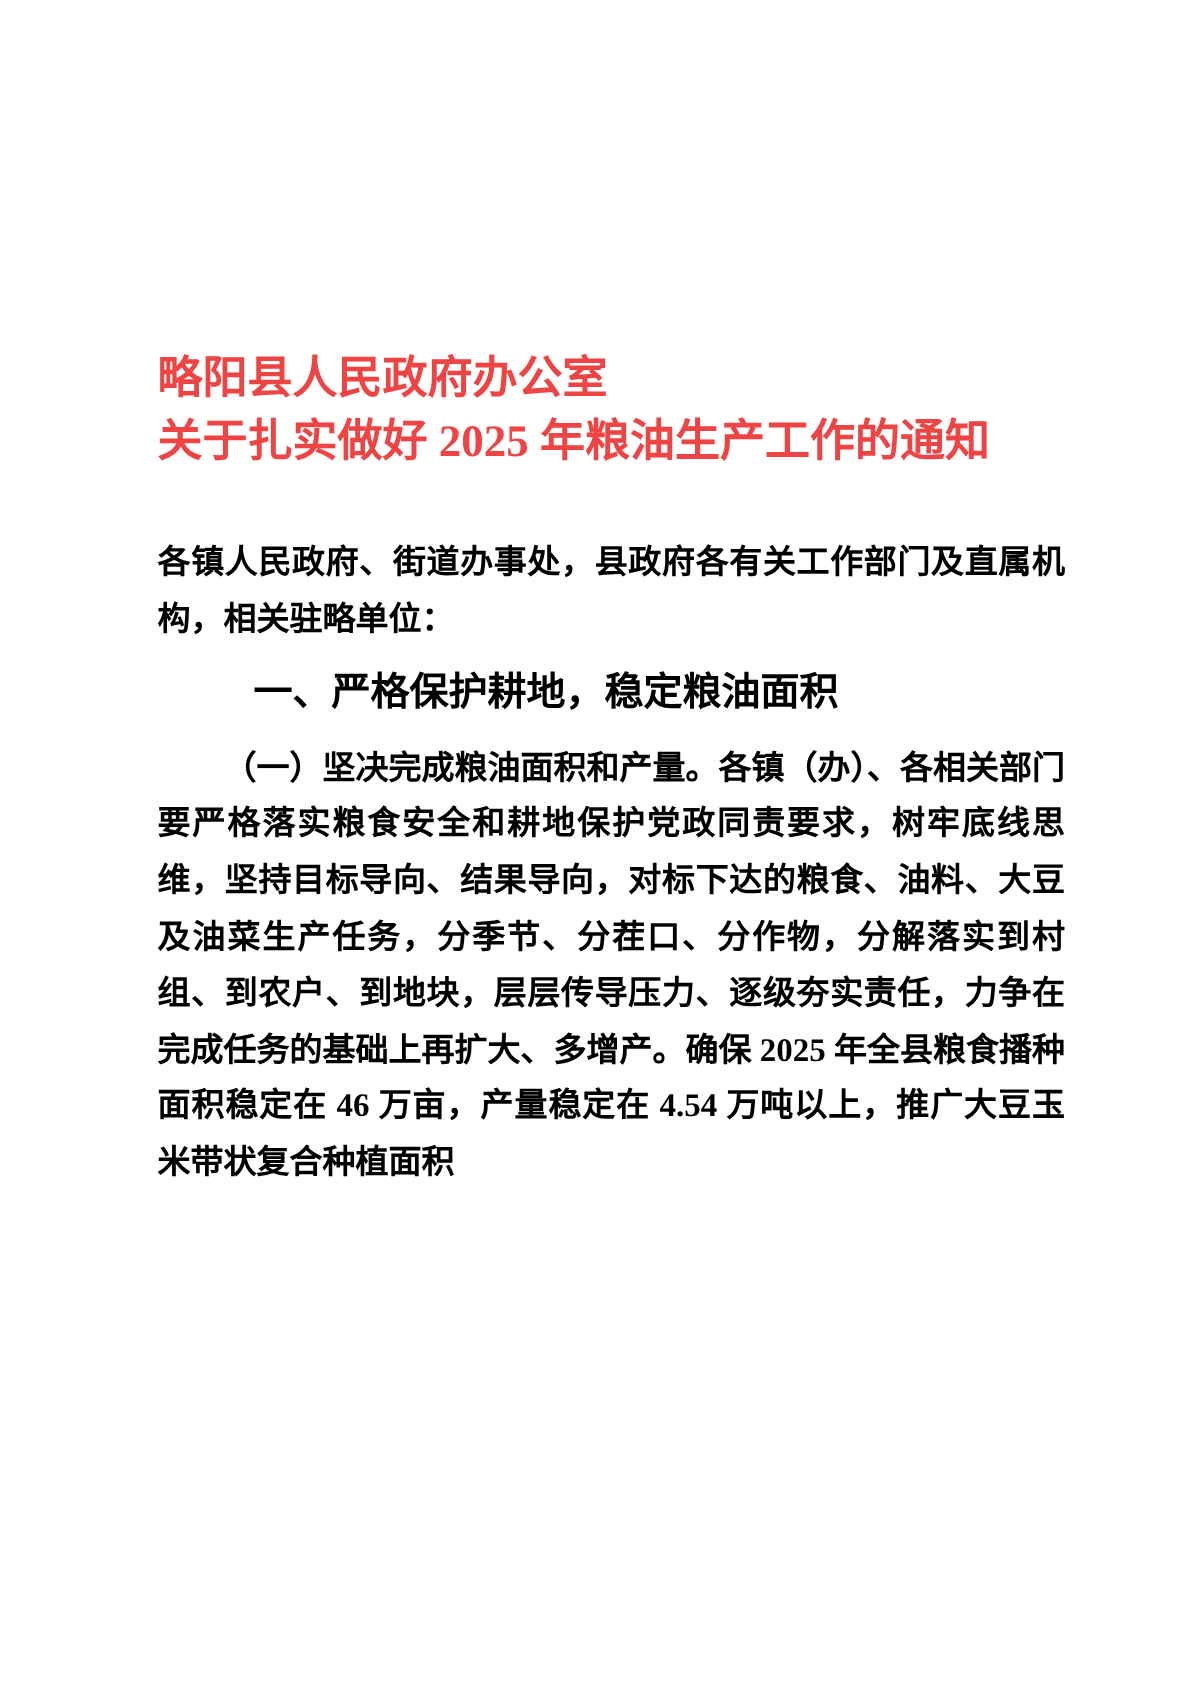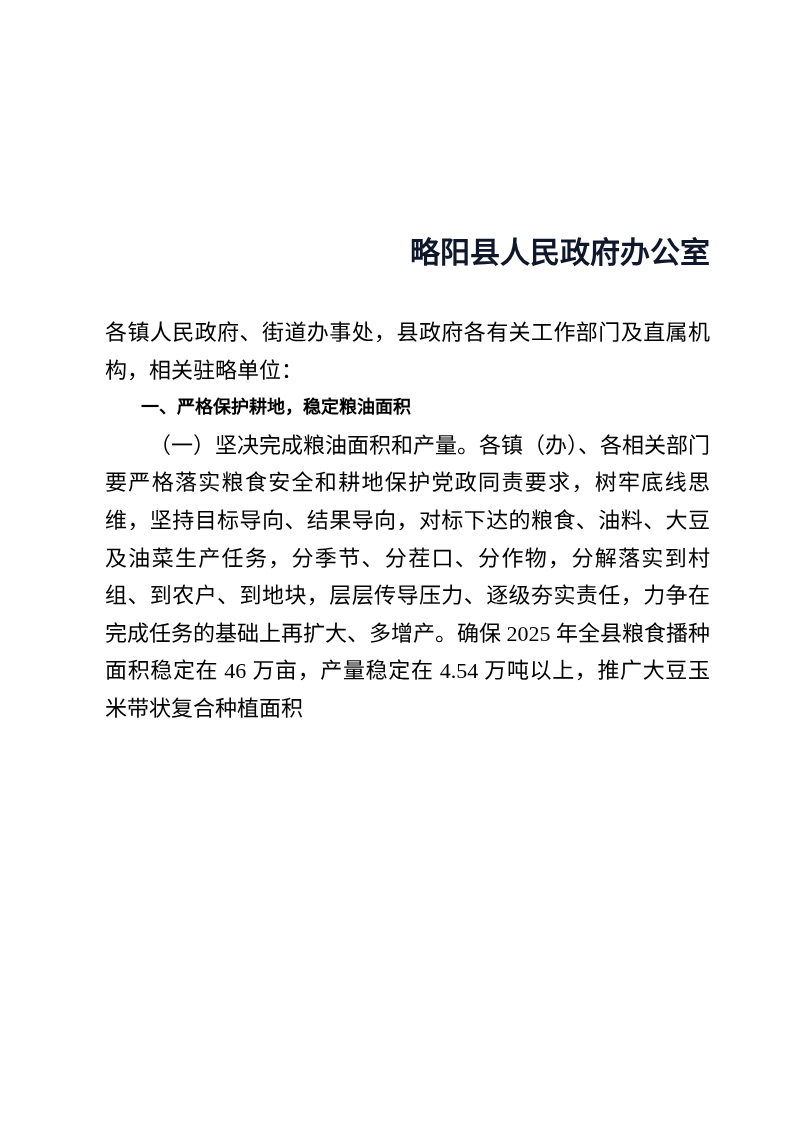--- a/index.html
+++ b/index.html
@@ -12,63 +12,65 @@
     width: 793px;
     height: 1122px;
     margin: 0 auto;
     background: #ffffff;
     color: #000000;
     overflow: hidden;
     font-family: "Liberation Serif", "DejaVu Serif", serif;
   }
   .doc-title {
     margin: 232px 83px 0 105px;
-    text-align: right;
+    text-align: left;
     font-size: 30px;
     line-height: 42px;
     font-weight: bold;
-    color: #0f172a;
+    color: #ef4444;
   }
   .title-line {
     display: block;
     white-space: nowrap;
   }
   .doc-body {
     margin: 40px 83px 0 105px;
     font-size: 22px;
     line-height: 37.6px;
     text-align: justify;
     text-justify: inter-ideograph;
     color: #000000;
   }
   p.para {
     margin: 0;
     padding: 0;
+    font-weight: bold;
   }
   .indent {
     text-indent: 2em;
   }
   .section-heading {
-    margin: 0;
+    margin: 12px;
     padding: 0;
-    font-size: 18px;
+    font-size: 26px;
     line-height: 37.6px;
     font-weight: bold;
     font-family: Liberation Serif, serif;
     text-indent: 2em;
     text-align: left;
   }
 </style>
 </head>
 <body>
 
 <div class="page">
 
   <h1 class="doc-title">
     <span class="title-line">略阳县人民政府办公室</span>
+    <span class="title-line">关于扎实做好 2025 年粮油生产工作的通知</span>
   </h1>
 
   <div class="doc-body">
 
     <p class="para">各镇人民政府、街道办事处，县政府各有关工作部门及直属机构，相关驻略单位：</p>
 
 
     <h2 class="section-heading">一、严格保护耕地，稳定粮油面积</h2>
 
     <p class="para indent">（一）坚决完成粮油面积和产量。各镇（办）、各相关部门要严格落实粮食安全和耕地保护党政同责要求，树牢底线思维，坚持目标导向、结果导向，对标下达的粮食、油料、大豆及油菜生产任务，分季节、分茬口、分作物，分解落实到村组、到农户、到地块，层层传导压力、逐级夯实责任，力争在完成任务的基础上再扩大、多增产。确保 2025 年全县粮食播种面积稳定在 46 万亩，产量稳定在 4.54 万吨以上，推广大豆玉米带状复合种植面积</p>

